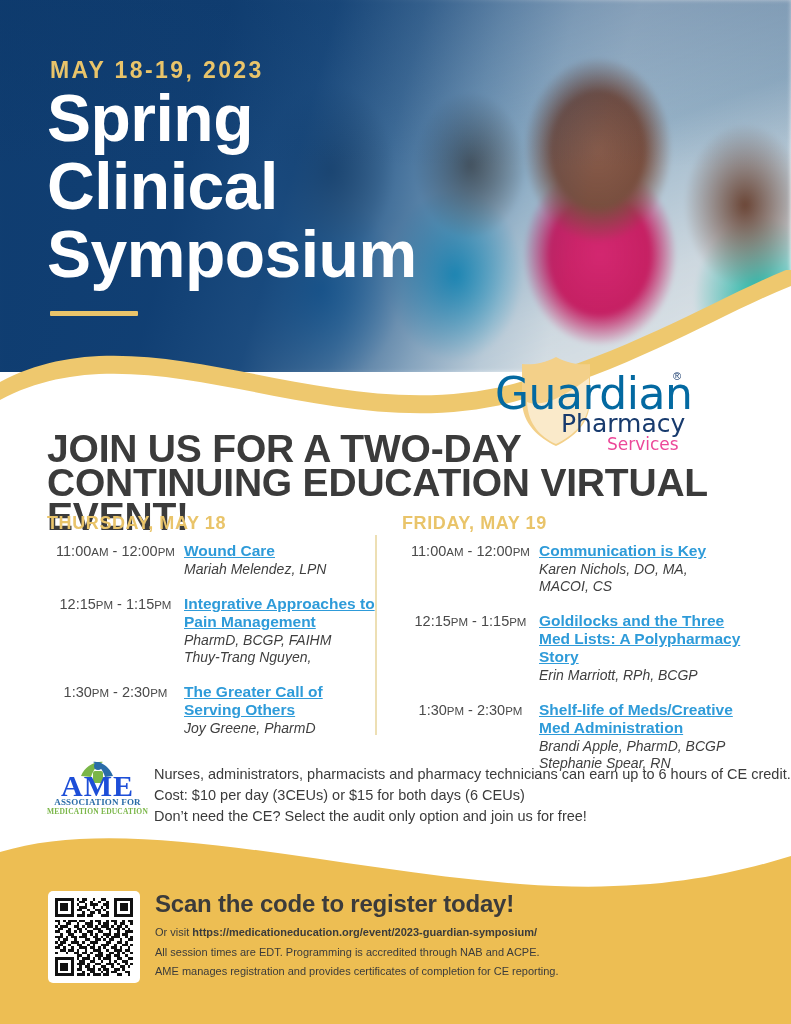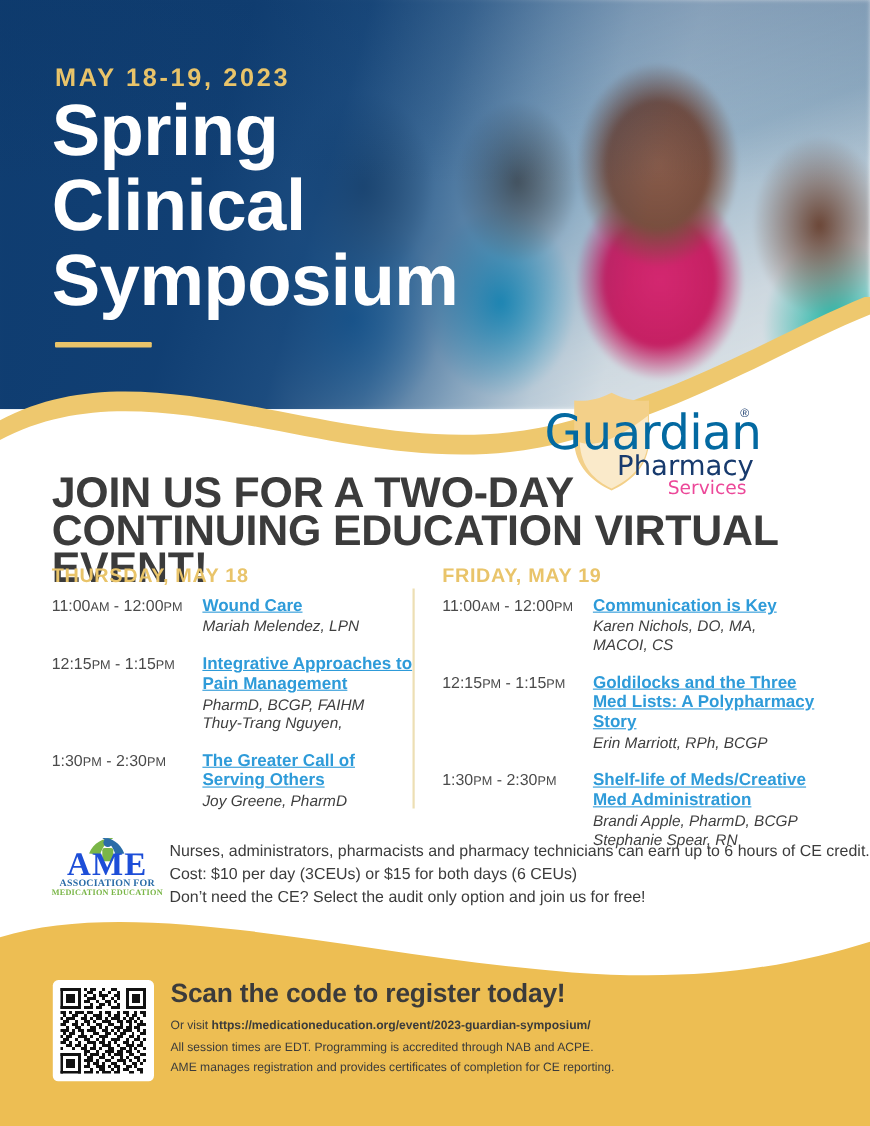--- a/index.html
+++ b/index.html
@@ -119,21 +119,21 @@
   .col{position:absolute; top:0;}
   .col-thu{left:0; width:330px;}
   .col-fri{left:355px; width:345px;}
   .day{
     color:#e9c46a; font-size:18px; font-weight:700; letter-spacing:0.6px;
     margin-bottom:8px;
   }
   .session{display:flex; margin-bottom:17px;}
   .stime{
     color:#4a4a4a; font-size:14.5px; font-weight:400;
-    width:137px; flex:0 0 137px; padding-top:1px; white-space:nowrap;
+    width:137px; flex:0 0 137px; padding-top:1px; white-space:nowrap;text-align:center;
   }
   .stime .sc{font-size:11.5px;}
   .sbody{flex:1;}
   .stitle{
     color:#2e9bd9; font-size:15.5px; font-weight:700; line-height:18px;text-decoration:underline;
   }
   .sspk{
     color:#3f3f3f; font-size:14px; line-height:17px; margin-top:1px;font-style:italic;
   }
   .divider{

